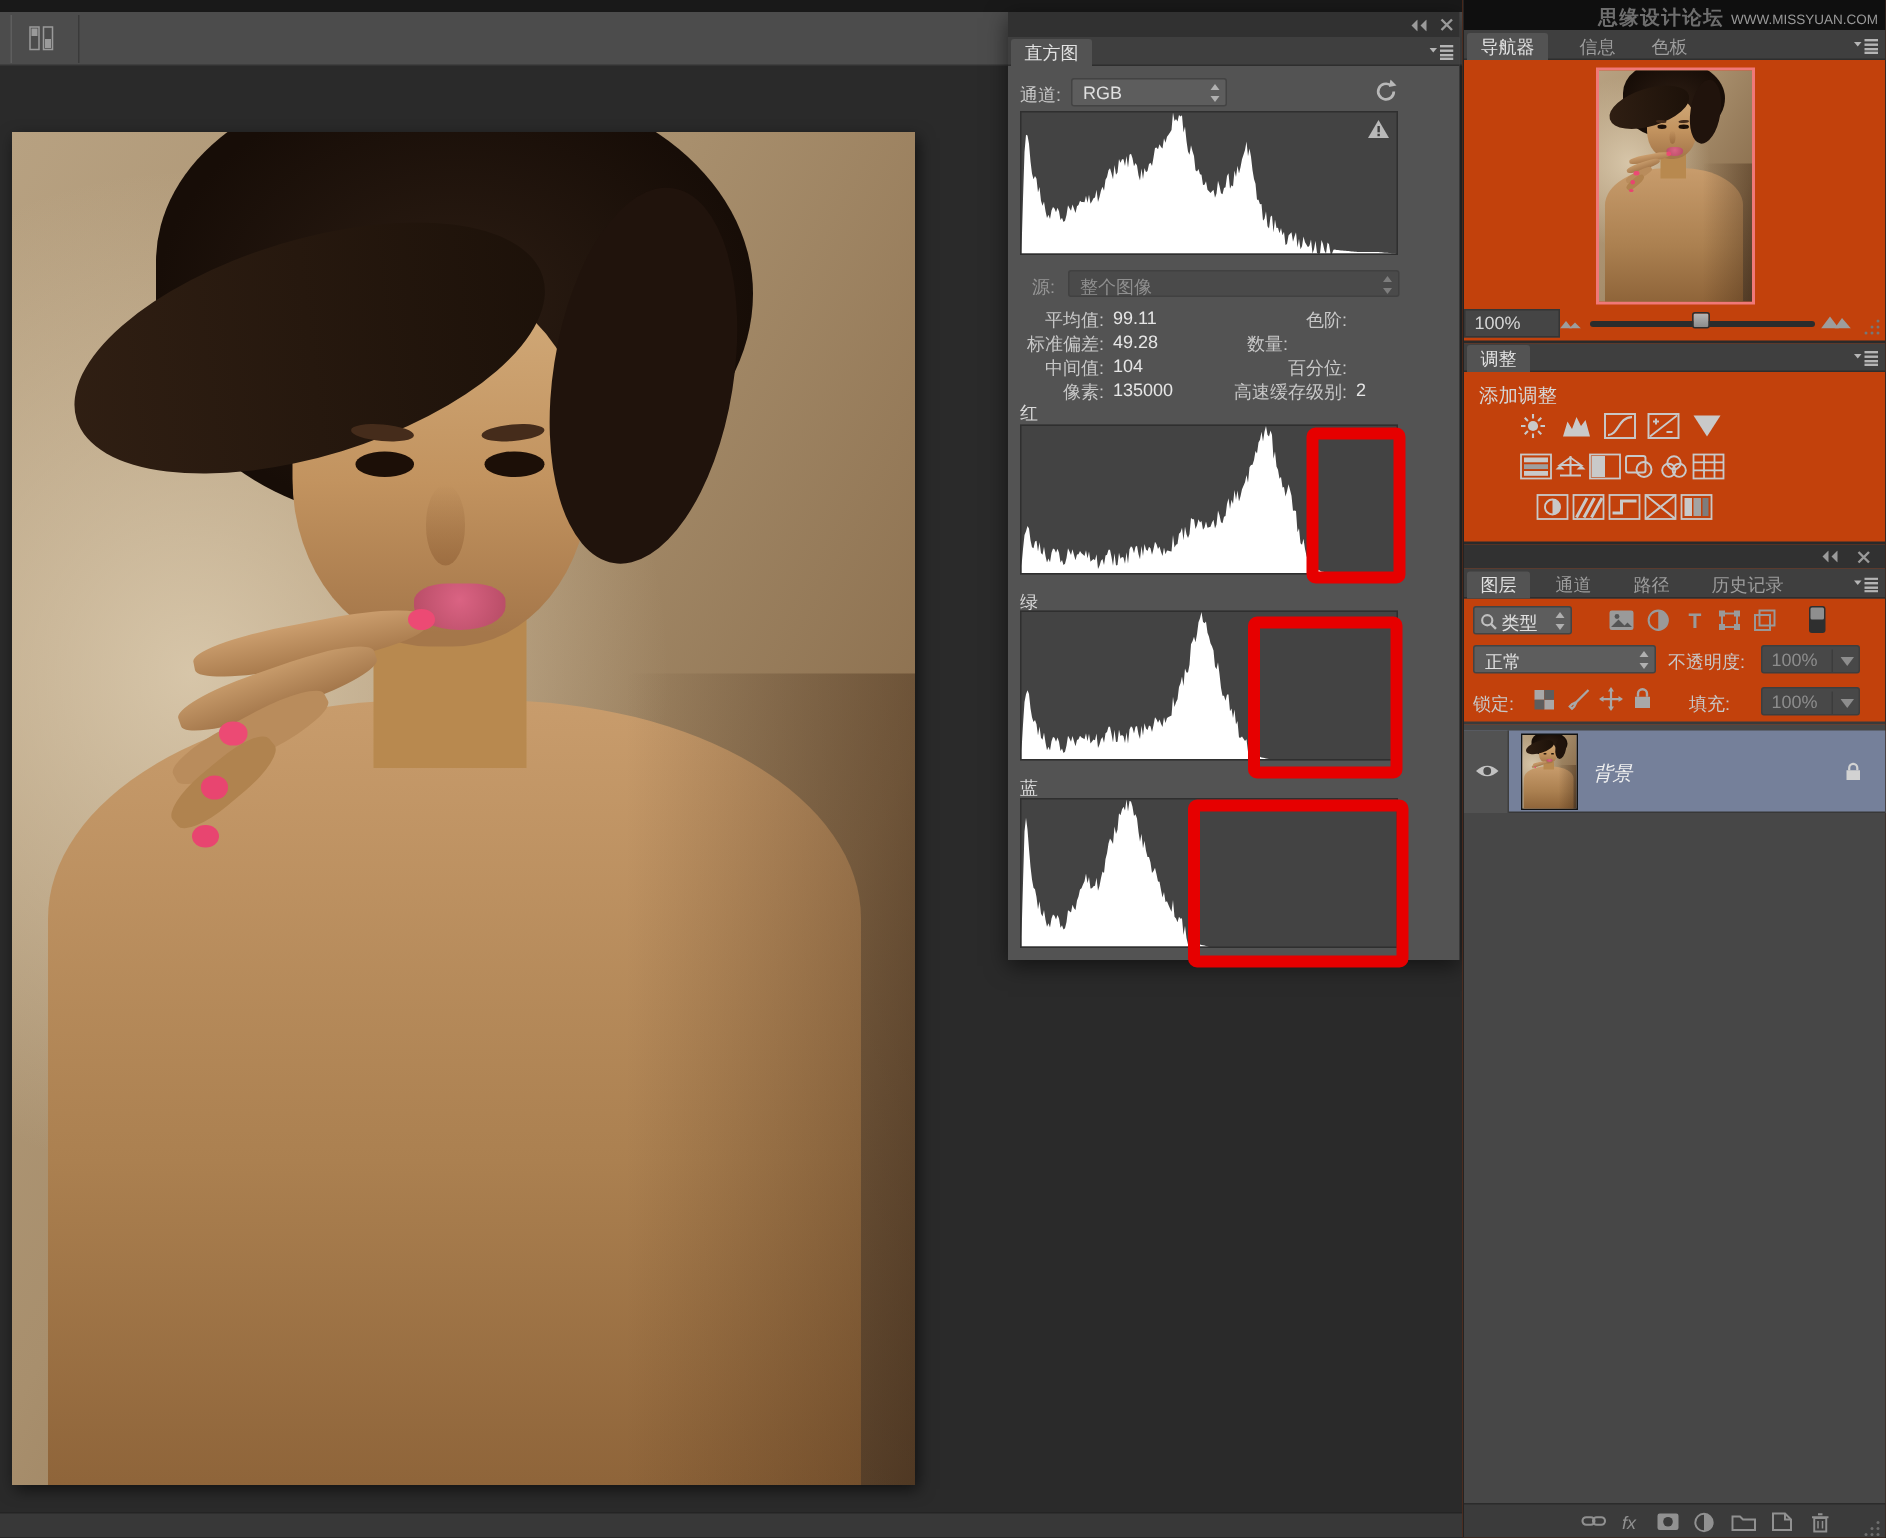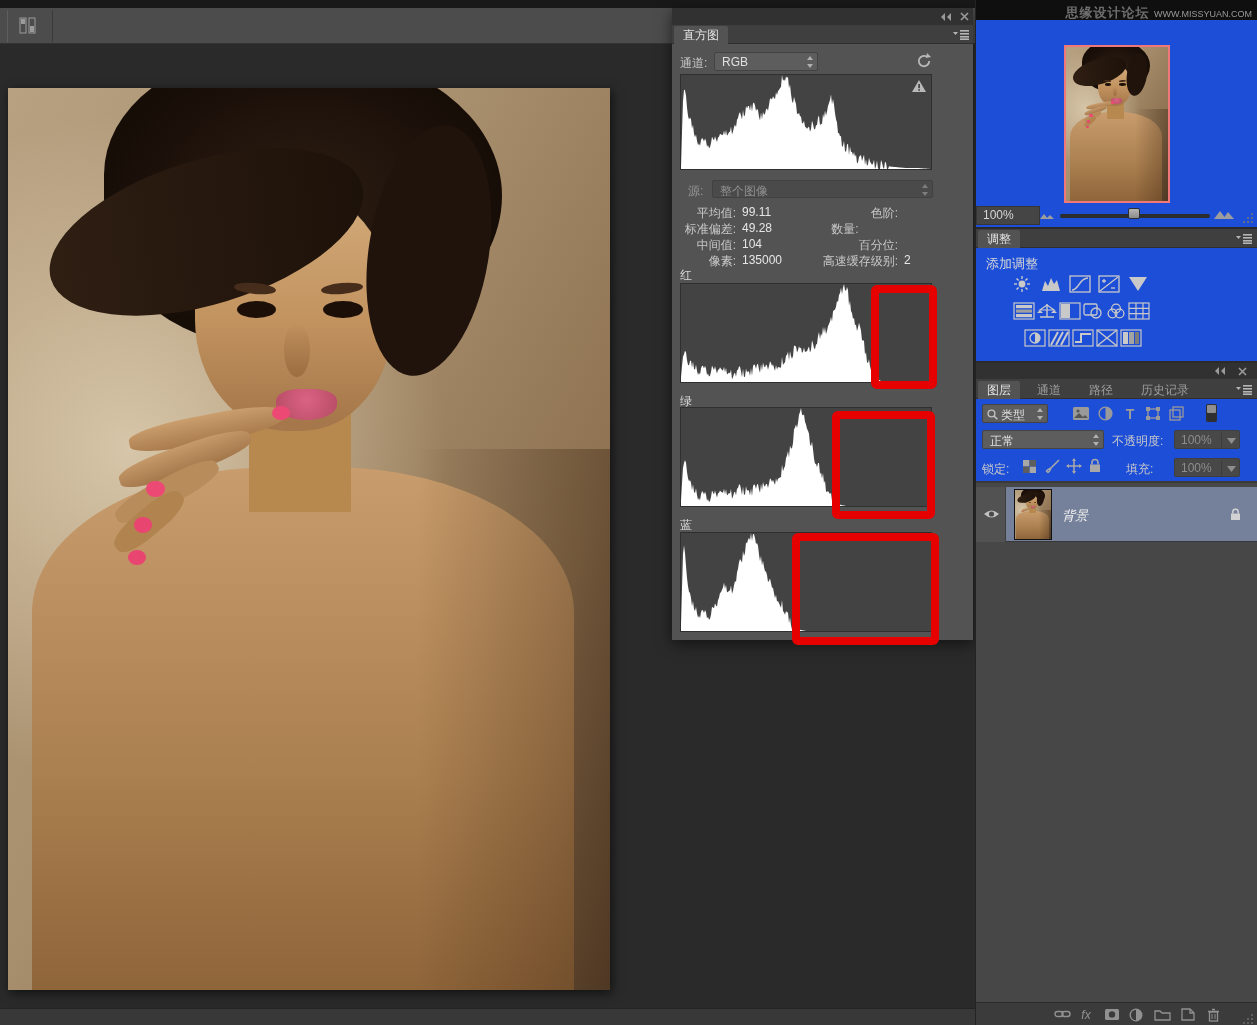--- a/index.html
+++ b/index.html
@@ -58,21 +58,21 @@
   .valbox{background:#484848;border:1px solid #3e3e3e;border-radius:2px;color:#8d8d8d;font-size:12px;}
   .menuicon{cursor:pointer;}
   .histbox{background:#434343;border:1px solid #2f2f2f;}
   .hist{position:absolute;left:0;top:0;width:100%;height:100%;}
   .anno{border:8px solid #e60000;border-radius:6px;z-index:6;}
   .adjico{cursor:pointer;}
 
   
   #histpanel{left:672px;top:8px;width:301px;height:632px;background:#535353;box-shadow:0 4px 14px rgba(0,0,0,.55);z-index:4;overflow:visible;}
   
-  #rightcol{left:975px;top:0;width:282px;height:1025px;background:#1d4ed8;border-left:1px solid #232323;z-index:5;}
+  #rightcol{left:975px;top:0;width:282px;height:1025px;background:#c2410c;border-left:1px solid #232323;z-index:5;}
   .hdiv{left:0;width:282px;background:#2a2a2a;}
   #wmtop{left:0;top:0;width:282px;height:20px;background:#0f0f0f;text-align:right;padding:3px 6px 0 0;}
   #wmtop .t1{font-size:13px;font-weight:bold;color:#6e6e6e;letter-spacing:1px;}
   #wmtop .t2{font-size:9px;color:#999;}
   #navthumb{left:88px;top:45px;width:106px;height:158px;border:2px solid #f07878;cursor:move;}
   #zoombox{left:0;top:206px;width:64px;height:19px;background:#454545;border:1px solid #353535;color:#d6d6d6;font-size:12px;line-height:17px;padding-left:6px;}
   .slidertrack{left:84px;top:214px;width:150px;height:4px;background:#2c2c2c;border-radius:2px;cursor:pointer;}
   .sliderhandle{left:152px;top:208px;width:12px;height:11px;background:linear-gradient(#b5b5b5,#8c8c8c);border:1px solid #2e2e2e;border-radius:2px;cursor:grab;}
   #layerlist{left:0;top:483px;width:282px;height:519px;background:#474747;}
   #layerrow{left:0;top:4px;width:282px;height:55px;background:#75809a;border-bottom:1px solid #383838;cursor:pointer;}
@@ -233,20 +233,32 @@
     <div class="abs anno" style="left: 120px; top: 525px; width: 147px; height: 112px; border-color: rgb(230, 0, 0);"></div>
   </div>
 
   <div class="abs" id="rightcol">
 
     <div class="abs" id="wmtop">
       <span class="t1">思缘设计论坛</span>
       <span class="t2">WWW.MISSYUAN.COM</span>
     </div>
 
+    <div class="abs tabrow" style="left:0;top:20px;width:282px;height:20px;">
+      <div class="tab active" style="left:2px;top:2px;">导航器</div>
+      <div class="tab" style="left:68px;top:2px;">信息</div>
+      <div class="tab" style="left:116px;top:2px;">色板</div>
+      <svg class="abs menuicon" style="left:260px;top:6px;" width="16" height="10" viewBox="0 0 16 10">
+        <path d="M0 2 L5 2 L2.5 5 Z" fill="#b5b5b5"></path>
+        <rect x="7" y="0" width="9" height="1.6" fill="#b5b5b5"></rect>
+          <rect x="7" y="3" width="9" height="1.6" fill="#b5b5b5"></rect>
+        <rect x="7" y="6" width="9" height="1.6" fill="#b5b5b5"></rect>
+          <rect x="7" y="8.4" width="9" height="1.6" fill="#b5b5b5"></rect>
+      </svg>
+    </div>
     <div class="abs" id="navthumb" style="border-color: rgb(240, 120, 120);">
       <div class="portrait">
         <div class="p-chest"></div>
           <div class="p-neck"></div>
           <div class="p-hair"></div>
           <div class="p-face"></div>
         <div class="p-fringe"></div>
           <div class="p-hairR"></div>
           <div class="p-browL"></div>
           <div class="p-browR"></div>

